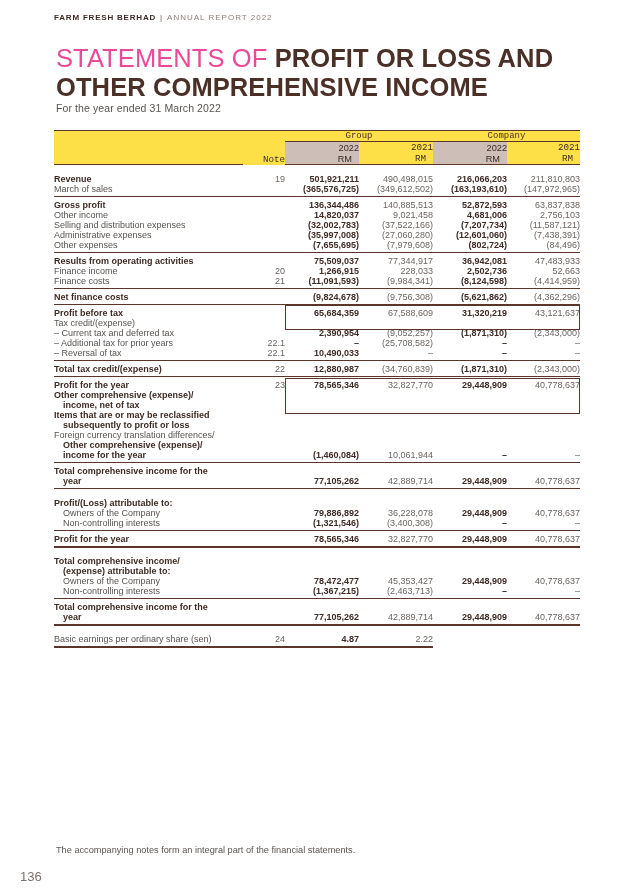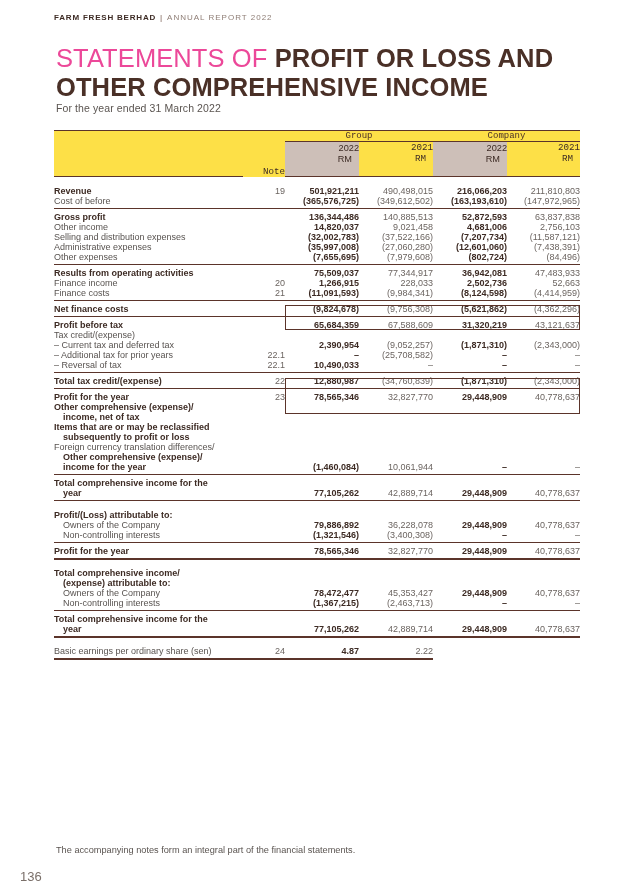--- a/index.html
+++ b/index.html
@@ -109,21 +109,21 @@
     border-bottom: 1.1px solid #5b342a;
   }
   .hdr-cell {
     text-align: right;
     font-weight: bold;
     color: #3d2b24;
     font-size: 9.2px;
     padding: 3px 7px 1px 0;
   }
   .hdr-cell.rm {
-    padding: 0px 7px 12px 0;
+    padding: 0px 7px 0 0;
   }
   .hdr-note {
     text-align: right;
     font-weight: bold;
     color: #3d2b24;
     font-size: 9.2px;
     padding-right: 9px;
     vertical-align: bottom;
   }
 
@@ -244,21 +244,21 @@
       <tr>
         <td class="lbl b">Revenue</td>
         <td class="note">19</td>
         <td class="num b">501,921,211</td>
         <td class="num l">490,498,015</td>
         <td class="num b">216,066,203</td>
         <td class="num l">211,810,803</td>
       </tr>
 
       <tr>
-        <td class="lbl">Cost of before</td>
+        <td class="lbl">March of sales</td>
         <td class="note"></td>
         <td class="num b">(365,576,725)</td>
         <td class="num l">(349,612,502)</td>
         <td class="num b">(163,193,610)</td>
         <td class="num l">(147,972,965)</td>
       </tr>
 
       <tr class="gap rule-bottom">
           <td colspan="6"></td>
         </tr>

